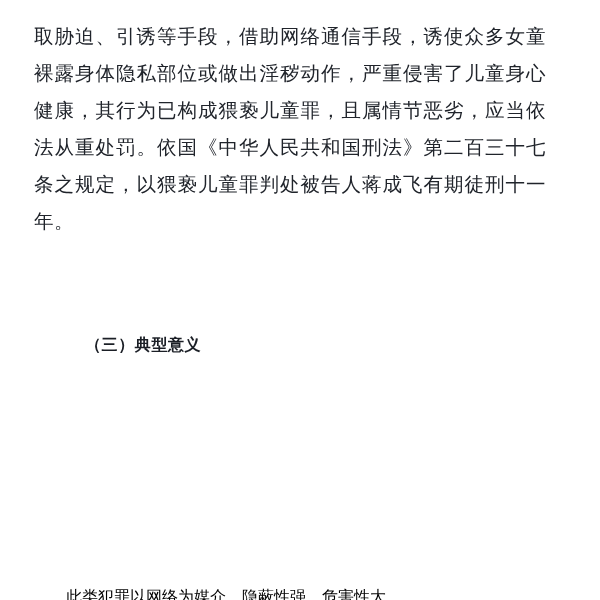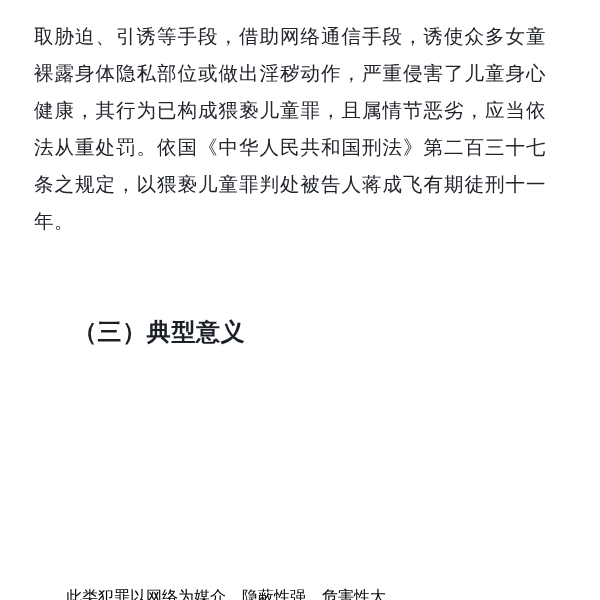--- a/index.html
+++ b/index.html
@@ -33,22 +33,22 @@
     margin: 0;
     text-indent: 0;
   }
   .para.indent {
     text-indent: 39px;
   }
   .gap-sm { height: 20px; }
   .gap-md { height: 34px; }
   .gap-lg { height: 40px; }
   .heading {
-    margin: 0;
-    font-size: 24px;
+    margin: 12px;
+    font-size: 16px;
     line-height: 37px;
     letter-spacing: 0.6px;
     font-weight: bold;
     text-indent: 39px;
     color: #1b1f26;
   }
   .clip-bottom {
     position: absolute;
     left: 34px;
     right: 34px;

